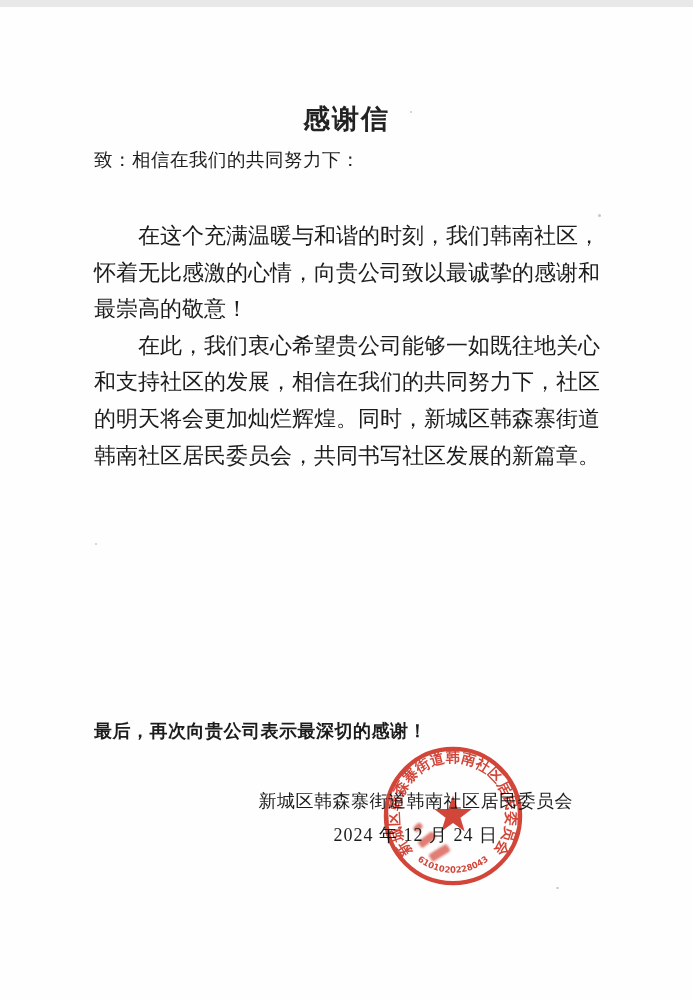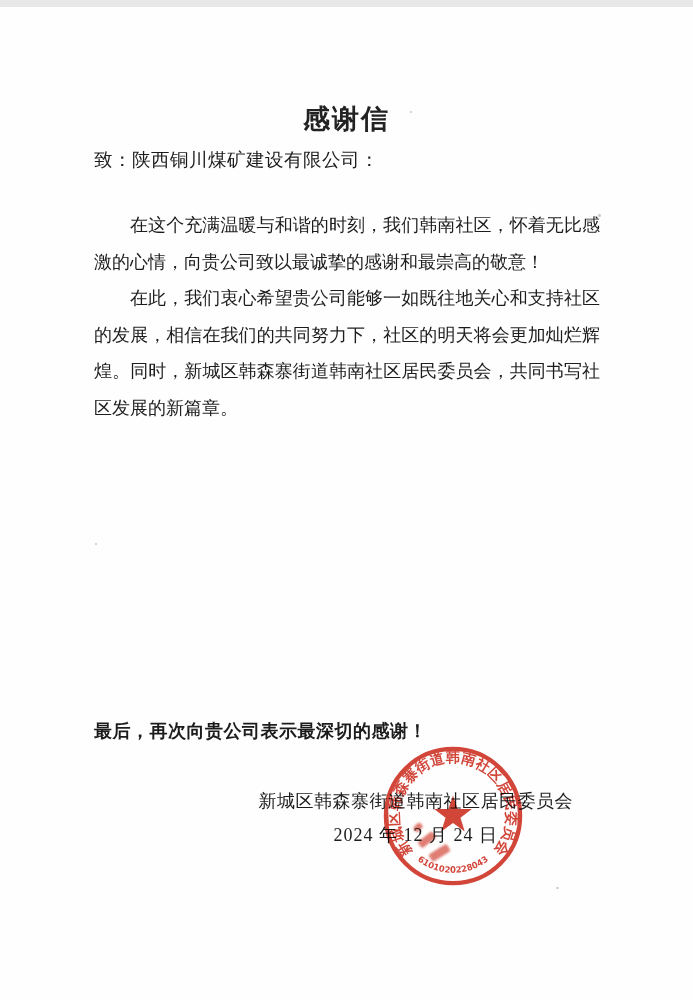--- a/index.html
+++ b/index.html
@@ -30,24 +30,24 @@
   }
   .salutation {
     position: absolute;
     top: 140px;
     left: 94px;
     font-size: 18.5px;
     letter-spacing: 0.5px;
   }
   .body-text {
     position: absolute;
-    top: 200px;
+    top: 211px;
     left: 94px;
     width: 506px;
-    font-size: 18px;
+    font-size: 22px;
     line-height: 36.6px;
     text-align: justify;
   }
   .body-text p {
     margin: 0;
     text-indent: 2em;
   }
   .closing {
     position: absolute;
     top: 712px;
@@ -92,21 +92,21 @@
   .speck.s3 { left: 556px; top: 880px; width: 3px; height: 2px; }
   .speck.s4 { left: 95px;  top: 536px; width: 2px; height: 2px; }
 </style>
 </head>
 <body>
 
 <div class="page">
 
   <div class="title">感谢信</div>
 
-  <div class="salutation">致：陕西铜川煤矿建设有限公司：</div>
+  <div class="salutation">致：相信在我们的共同努力下：</div>
 
   <div class="body-text">
     <p>在这个充满温暖与和谐的时刻，我们韩南社区，怀着无比感激的心情，向贵公司致以最诚挚的感谢和最崇高的敬意！</p>
     <p>在此，我们衷心希望贵公司能够一如既往地关心和支持社区的发展，相信在我们的共同努力下，社区的明天将会更加灿烂辉煌。同时，新城区韩森寨街道韩南社区居民委员会，共同书写社区发展的新篇章。</p>
   </div>
 
   <div class="closing">最后，再次向贵公司表示最深切的感谢！</div>
 
   <div class="sig-block">
     <div class="sig-name">新城区韩森寨街道韩南社区居民委员会</div>

